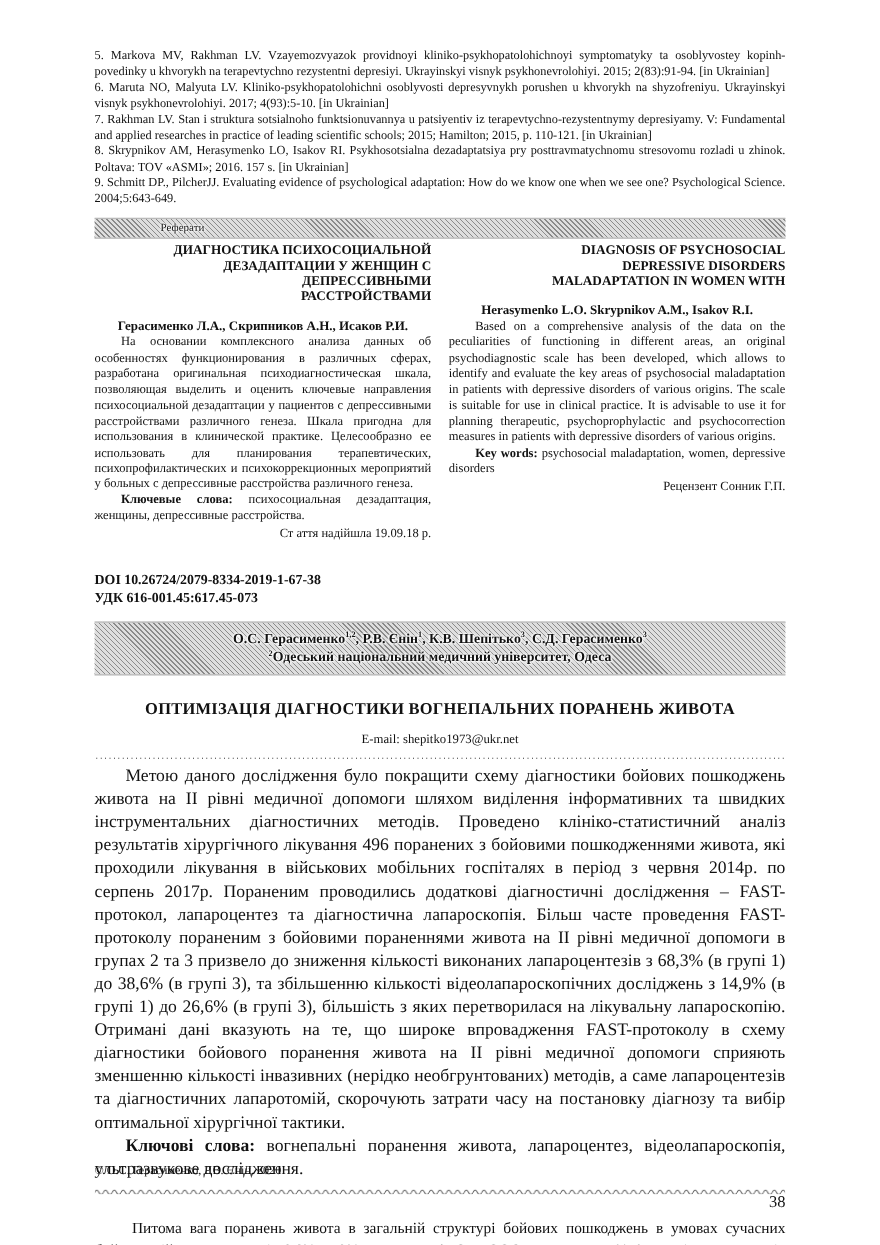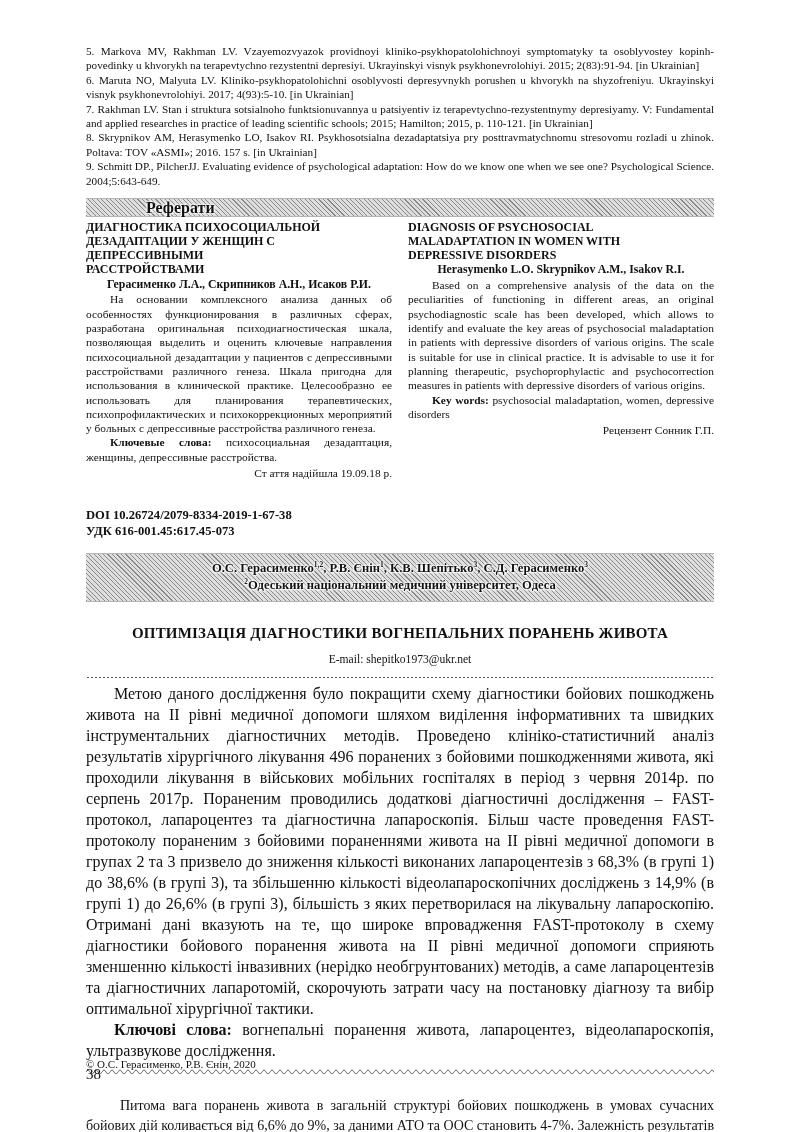--- a/index.html
+++ b/index.html
@@ -57,41 +57,41 @@
         rgba(70,70,70,0.55) 0px,
         rgba(70,70,70,0.55) 0.8px,
         rgba(255,255,255,0) 0.8px,
         rgba(255,255,255,0) 3.2px);
     border-top: 0.5px solid #b5b5b5;
     border-bottom: 0.5px solid #b5b5b5;
   }
   .band-referaty {
     height: 17px;
     line-height: 17px;
-    font-weight: bold;
-    font-size: 16px;
+    font-weight: normal;
+    font-size: 10px;
     padding-left: 60px;
     margin-bottom: 3px;
     text-shadow: 0 0 2px #ffffff, 0 0 3px #ffffff, 1px 0 2px #ffffff, -1px 0 2px #ffffff;
   }
 
   
   .abs-cols {
     display: flex;
     gap: 16px;
     font-size: 11.4px;
     line-height: 1.255;
   }
   .abs-col { width: 306px; }
   .abs-title {
-    text-align: left;
+    text-align: right;
     font-weight: bold;
     font-size: 12px;
     line-height: 1.18;
-    margin: 0 0 0 0;
+    margin: 0 0 12px 0;
   }
   .abs-authors {
     text-align: center;
     font-weight: bold;
     font-size: 11.8px;
     margin: 0 0 1px 0;
   }
   .abs-body {
     text-align: justify;
     text-indent: 24px;
@@ -181,23 +181,23 @@
   .footer {
     position: absolute;
     left: 86px;
     top: 1058px;
     width: 628px;
     font-size: 11px;
   }
   .footer-copy { margin: 0; }
   .pagenum {
     position: absolute;
-    left: 0; top: 8px;
+    left: 0; top: 27px;
     width: 628px;
-    text-align: left;
+    text-align: right;
     font-size: 15px;
   }
 </style>
 </head>
 <body>
 
 <div class="page">
   <div class="content">
 
 
@@ -221,22 +221,22 @@
         </div>
         <div class="abs-authors">Герасименко Л.А., Скрипников А.Н., Исаков Р.И.</div>
         <p class="abs-body">На основании комплексного анализа данных об особенностях функционирования в различных сферах, разработана оригинальная психодиагностическая шкала, позволяющая выделить и оценить ключевые направления психосоциальной дезадаптации у пациентов с депрессивными расстройствами различного генеза. Шкала пригодна для использования в клинической практике. Целесообразно ее использовать для планирования терапевтических, психопрофилактических и психокоррекционных мероприятий у больных с депрессивные расстройства различного генеза.</p>
         <p class="abs-kw"><b>Ключевые слова:</b> <span>психосоциальная дезадаптация, женщины, депрессивные расстройства.</span></p>
         <p class="abs-right">Ст аття надійшла 19.09.18 р.</p>
       </div>
 
       <div class="abs-col">
         <div class="abs-title">
           <div>DIAGNOSIS OF PSYCHOSOCIAL</div>
+          <div>DEPRESSIVE DISORDERS</div>
           <div>MALADAPTATION IN WOMEN WITH</div>
-          <div>DEPRESSIVE DISORDERS</div>
         </div>
         <div class="abs-authors">Herasymenko L.O. Skrypnikov A.M., Isakov R.I.</div>
         <p class="abs-body">Based on a comprehensive analysis of the data on the peculiarities of functioning in different areas, an original psychodiagnostic scale has been developed, which allows to identify and evaluate the key areas of psychosocial maladaptation in patients with depressive disorders of various origins. The scale is suitable for use in clinical practice. It is advisable to use it for planning therapeutic, psychoprophylactic and psychocorrection measures in patients with depressive disorders of various origins.</p>
         <p class="abs-kw"><b>Key words:</b> <span>psychosocial maladaptation, women, depressive disorders</span></p>
         <p class="abs-right">Рецензент Сонник Г.П.</p>
       </div>
     </div>
 
     <div class="doi">
       <div>DOI 10.26724/2079-8334-2019-1-67-38</div>

